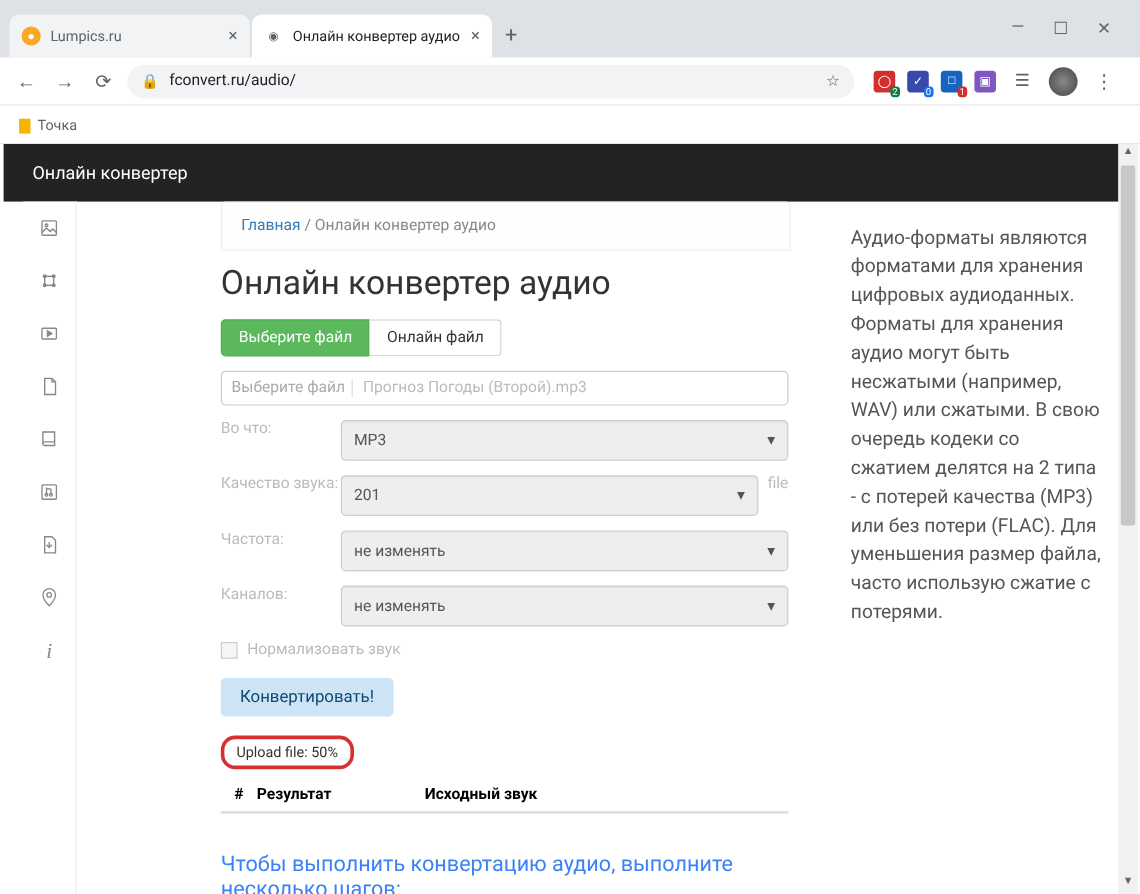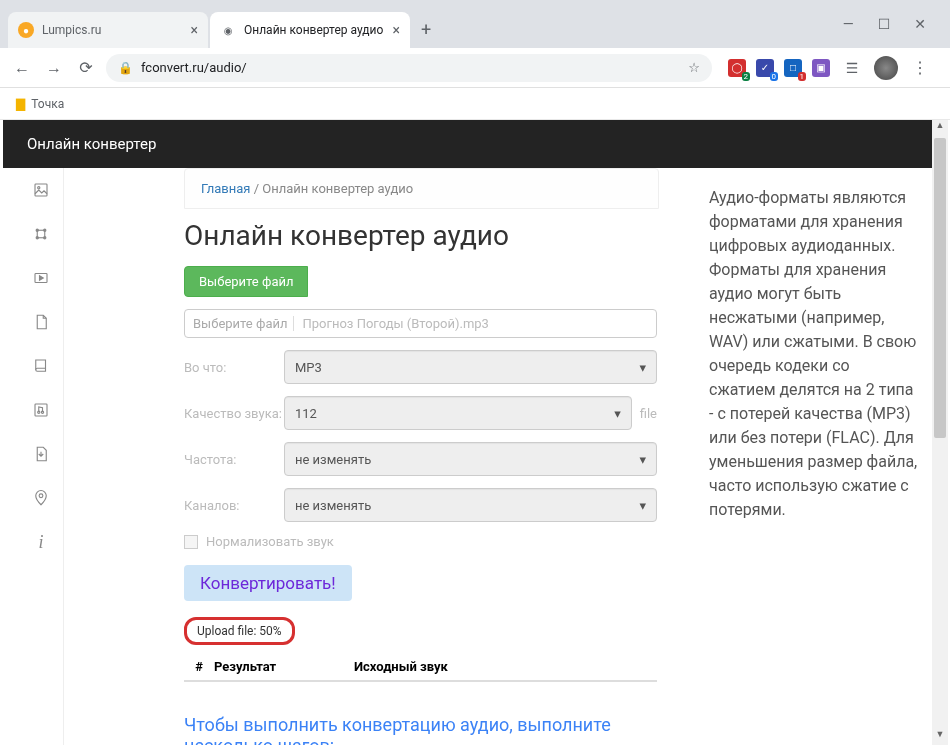--- a/index.html
+++ b/index.html
@@ -44,30 +44,30 @@
 h1 { font-size: 28px; font-weight: 400; color: #333; margin-bottom: 14px; }
 .tabs { display: flex; margin-bottom: 12px; }
 .btn-tab { padding: 7px 14px; font-size: 13px; border: 1px solid #ccc; cursor: pointer; }
 .btn-tab.active { background: #5cb85c; color: #fff; border-color: #4cae4c; border-radius: 4px 0 0 4px; }
 .btn-tab.inactive { background: #fff; color: #333; border-radius: 0 4px 4px 0; border-left: none; }
 
 .file-row { border: 1px solid #ccc; border-radius: 4px; padding: 6px 8px; width: 473px; margin-bottom: 12px; display: flex; align-items: center; font-size: 13px; }
 .file-btn { color: #aaa; background: transparent; border: none; padding-right: 6px; border-right: 1px solid #ddd; }
 .file-name { color: #bbb; padding-left: 8px; }
 
-.form-row { display: flex; align-items: center; width: 473px; margin-bottom: 12px; }
+.form-row { display: flex; align-items: flex-start; width: 473px; margin-bottom: 12px; }
 .form-label { color: #bbb; font-size: 13px; width: 100px; }
 .select { flex: 1; background: #eeeeee; border: 1px solid #ccc; border-radius: 4px; height: 34px; display: flex; align-items: center; padding: 0 10px; font-size: 13px; color: #555; position: relative; box-shadow: inset 0 1px 1px rgba(0,0,0,0.05); }
 .select::after { content: "▾"; position: absolute; right: 10px; color: #555; }
 .unit { color: #bbb; font-size: 13px; margin-left: 8px; }
 
 .check { display: flex; align-items: center; font-size: 13px; color: #bbb; margin-bottom: 16px; }
 .check-box { width: 14px; height: 14px; border: 1px solid #ccc; margin-right: 8px; background: #f5f5f5; }
 
-.convert-btn { background: #cde4f7; color: #6d28d9; padding: 8px 16px; border: none; border-radius: 4px; font-size: 17px; margin-bottom: 16px; }
+.convert-btn { background: #cde4f7; color: #0c4a6e; padding: 8px 16px; border: none; border-radius: 4px; font-size: 14px; margin-bottom: 16px; }
 
 .upload-status { display: inline-block; font-size: 12px; color: #333; border: 3px solid #d63030; border-radius: 12px; padding: 4px 10px; margin-bottom: 8px; }
 
 .result-head { display: flex; font-size: 13px; font-weight: 700; border-bottom: 2px solid #ddd; padding: 6px 0; width: 473px; }
 .col-hash { width: 30px; text-align: center; }
 .col-res { width: 140px; }
 .col-src { flex: 1; }
 
 .hint { font-size: 18px; color: #3b82f6; margin-top: 32px; }
 
@@ -192,36 +192,37 @@
     <div class="main">
       <div class="breadcrumb">
         <a>Главная</a>
         <span>/</span>
         <span>Онлайн конвертер аудио</span>
       </div>
       <div class="main-panel">
         <h1>Онлайн конвертер аудио</h1>
         <div class="tabs">
           <div class="btn-tab active">Выберите файл</div>
+          <div class="btn-tab inactive">Онлайн файл</div>
         </div>
         <div class="file-row">
           <span class="file-btn">Выберите файл</span>
           <span class="file-name">Прогноз Погоды (Второй).mp3</span>
         </div>
 
         <div class="form-row">
           <span class="form-label">Во что:</span>
           <div class="select">
               <span>MP3</span>
             </div>
         </div>
         <div class="form-row">
           <span class="form-label">Качество звука:</span>
           <div class="select" style="flex:1">
-              <span>112</span>
+              <span>201</span>
             </div>
           <span class="unit">file</span>
         </div>
         <div class="form-row">
           <span class="form-label">Частота:</span>
           <div class="select">
               <span>не изменять</span>
             </div>
         </div>
         <div class="form-row">

